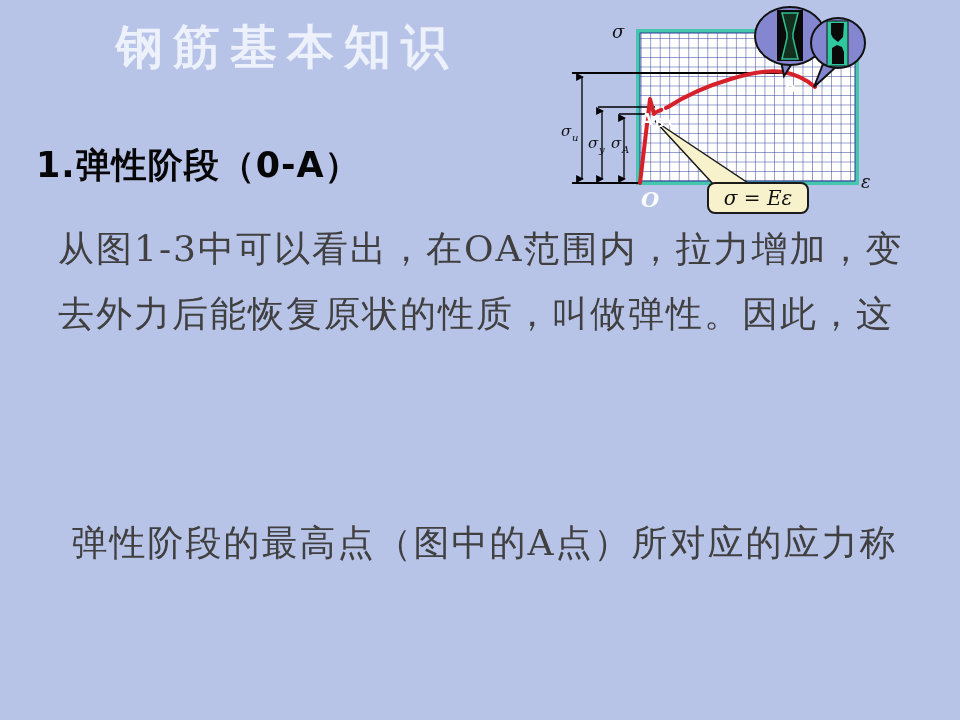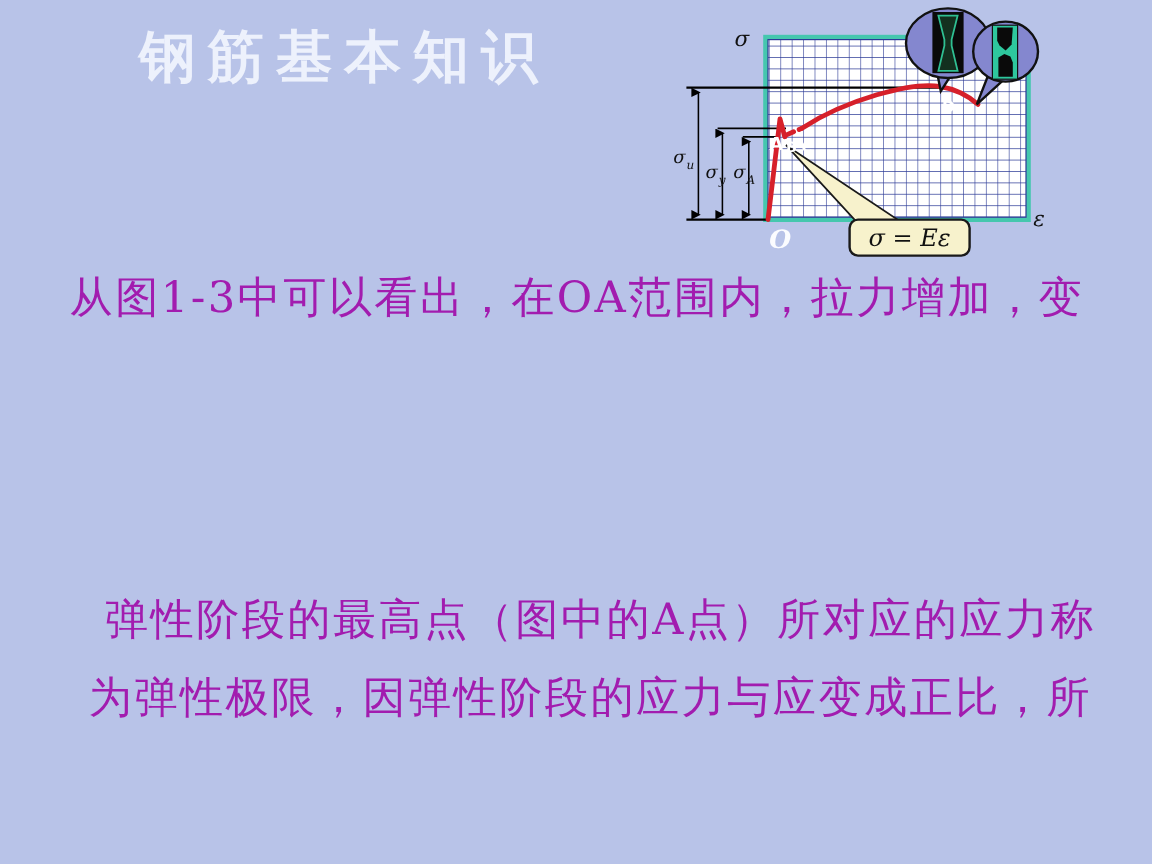--- a/index.html
+++ b/index.html
@@ -15,23 +15,23 @@
     font-size:47px;font-weight:bold;color:#edf1fc;
     letter-spacing:10px;
     font-family:"DejaVu Serif","Liberation Serif",serif;
   }
   .heading{
     position:absolute;left:36px;top:142px;
     font-size:35px;font-weight:bold;color:#060606;
     font-family:"DejaVu Sans","Liberation Sans",sans-serif;
     letter-spacing:1px;
   }
-  .para{position:absolute;left:58px;width:880px;color:#a21caf;}
+  .para{position:absolute;left:58px;width:880px;color:#404040;}
   .para1{top:216px;}
-  .para2{top:484px;margin-left:16px;}
+  .para2{top:510px;}
   .line{
     display:block;height:65px;line-height:65px;
     font-size:36px;letter-spacing:2px;white-space:pre;
   }
   .figure{
     position:absolute;left:555px;top:0;width:405px;height:222px;
   }
   svg text{font-family:"DejaVu Serif","Liberation Serif",serif;}
   .axis-label{font-style:italic;font-size:18px;fill:#111;}
   .origin-label{font-style:italic;font-size:21px;font-weight:bold;fill:#fbfcff;}
@@ -41,28 +41,29 @@
     font-family:"DejaVu Sans","Liberation Sans",sans-serif;}
   .formula-text{font-style:italic;font-size:20px;fill:#111;text-anchor:middle;}
 </style>
 </head>
 <body>
 
 <div class="slide">
 
   <div class="title">钢筋基本知识</div>
 
+  <div class="heading">1.弹性阶段（0-A）</div>
 
   <div class="para para1">
     <span class="line">从图1-3中可以看出，在OA范围内，拉力增加，变</span>
+    <span class="line">去外力后能恢复原状的性质，叫做弹性。因此，这</span>
   </div>
 
   <div class="para para2">
     <span class="line"> 弹性阶段的最高点（图中的A点）所对应的应力称</span>
-    <span class="line">为弹性极限，因弹性阶段的应力与应变成正比，所</span>
   </div>
 
   <div class="figure">
     <svg width="405" height="222" viewBox="0 0 405 222" xmlns="http://www.w3.org/2000/svg">
       <defs>
         <pattern id="gridcells" width="9.52" height="9.5" patternUnits="userSpaceOnUse">
           <path d="M9.52 0 L0 0 0 9.5" fill="none" stroke="#2c3a96" stroke-width="1"></path>
         </pattern>
         <marker id="ah-up" markerWidth="8" markerHeight="8" refX="3" refY="1.5" orient="auto">
           <polygon points="0,6 3,0 6,6" fill="#000"></polygon>

